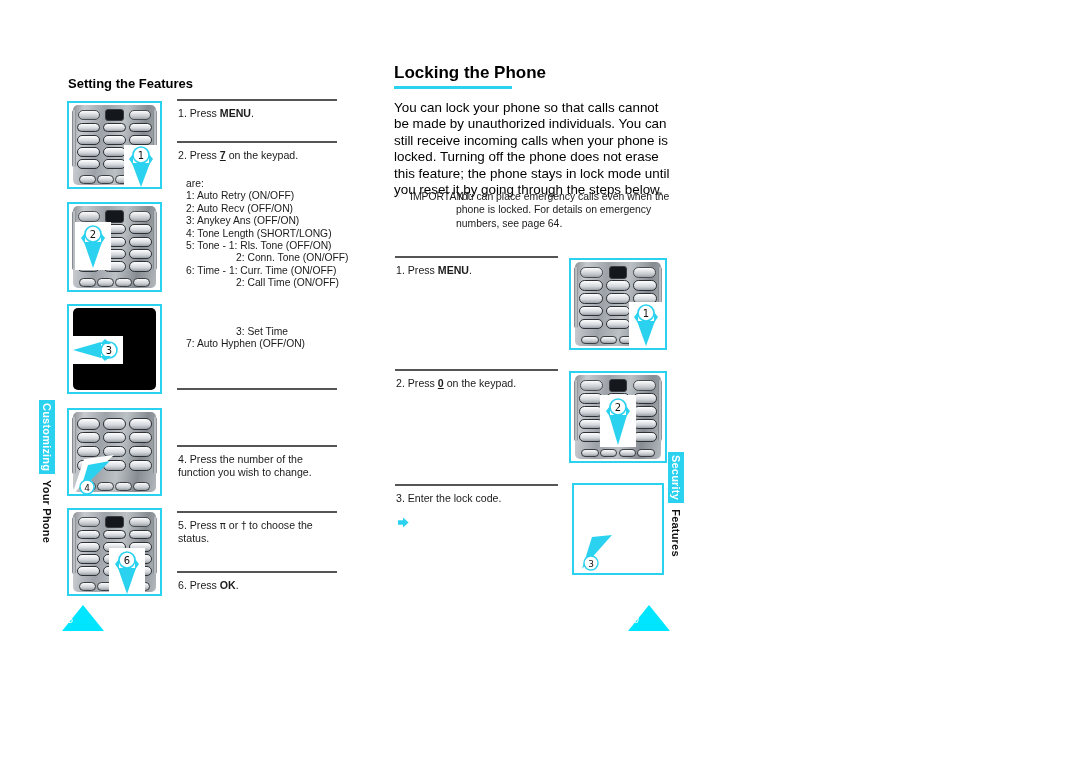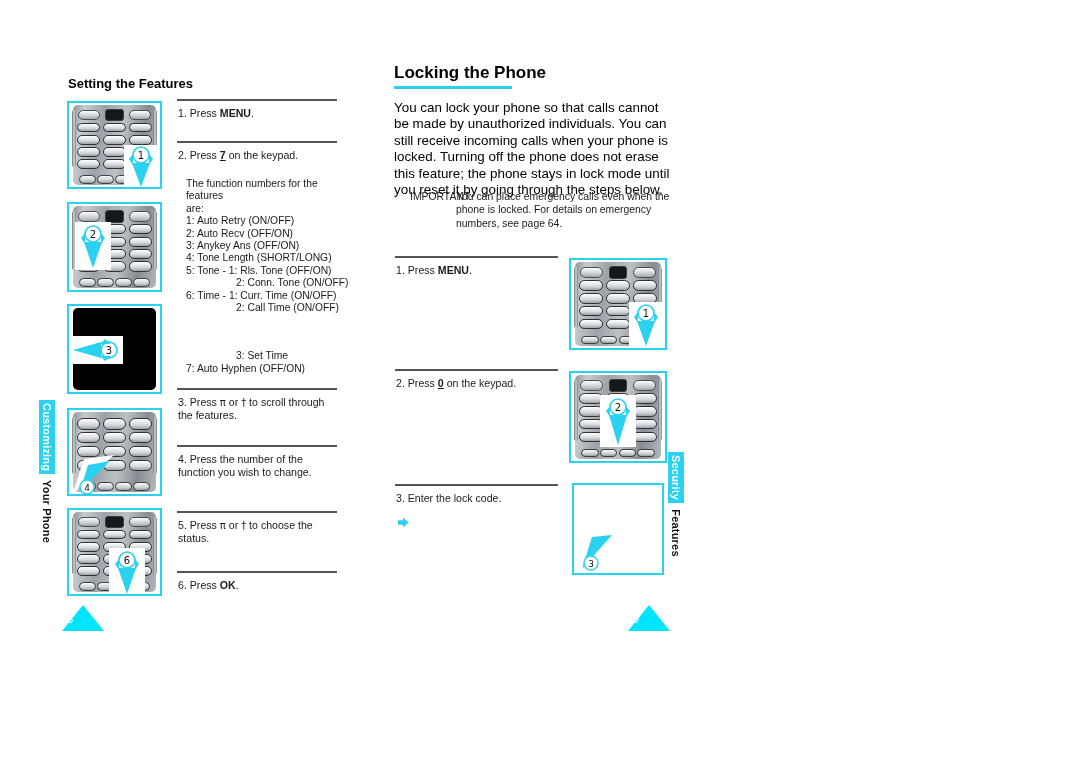--- a/index.html
+++ b/index.html
@@ -447,42 +447,35 @@
 
     <div class="step" style="left:177px; top:141px; width:160px; height:30px;">
       <div class="rule" style="width:160px;"></div>
       <div class="txt">
         <span>2.</span>
         <span>Press </span><b><u>7</u></b><span> on the keypad.</span>
       </div>
     </div>
 
     <div class="fnlist">
-      <div>The function numbers for the features</div>
       <div>are:</div>
       <div class="ind1">1: Auto Retry (ON/OFF)</div>
       <div class="ind1">2: Auto Recv (OFF/ON)</div>
       <div class="ind1">3: Anykey Ans (OFF/ON)</div>
       <div class="ind1">4: Tone Length (SHORT/LONG)</div>
       <div class="ind1">5: Tone - 1: Rls. Tone (OFF/ON)</div>
       <div class="ind2">2: Conn. Tone (ON/OFF)</div>
       <div class="ind1">6: Time - 1: Curr. Time (ON/OFF)</div>
       <div class="ind2">2: Call Time (ON/OFF)</div>
       <div class="ind3">3: Set Time</div>
       <div class="ind1">7: Auto Hyphen (OFF/ON)</div>
     </div>
 
     <div class="step" style="left:177px; top:388px; width:160px; height:40px;">
       <div class="rule" style="width:160px;"></div>
-      <div class="txt">
-        <span>3.</span>
-        Press <span class="arrw">π</span>
-        or <span class="arrw">†</span>
-        to scroll through the features.
-      </div>
     </div>
 
     <div class="step" style="left:177px; top:445px; width:160px; height:40px;">
       <div class="rule" style="width:160px;"></div>
       <div class="txt">
         <span>4.</span>
         <span>Press the number of the function you wish to change.</span>
       </div>
     </div>
 

